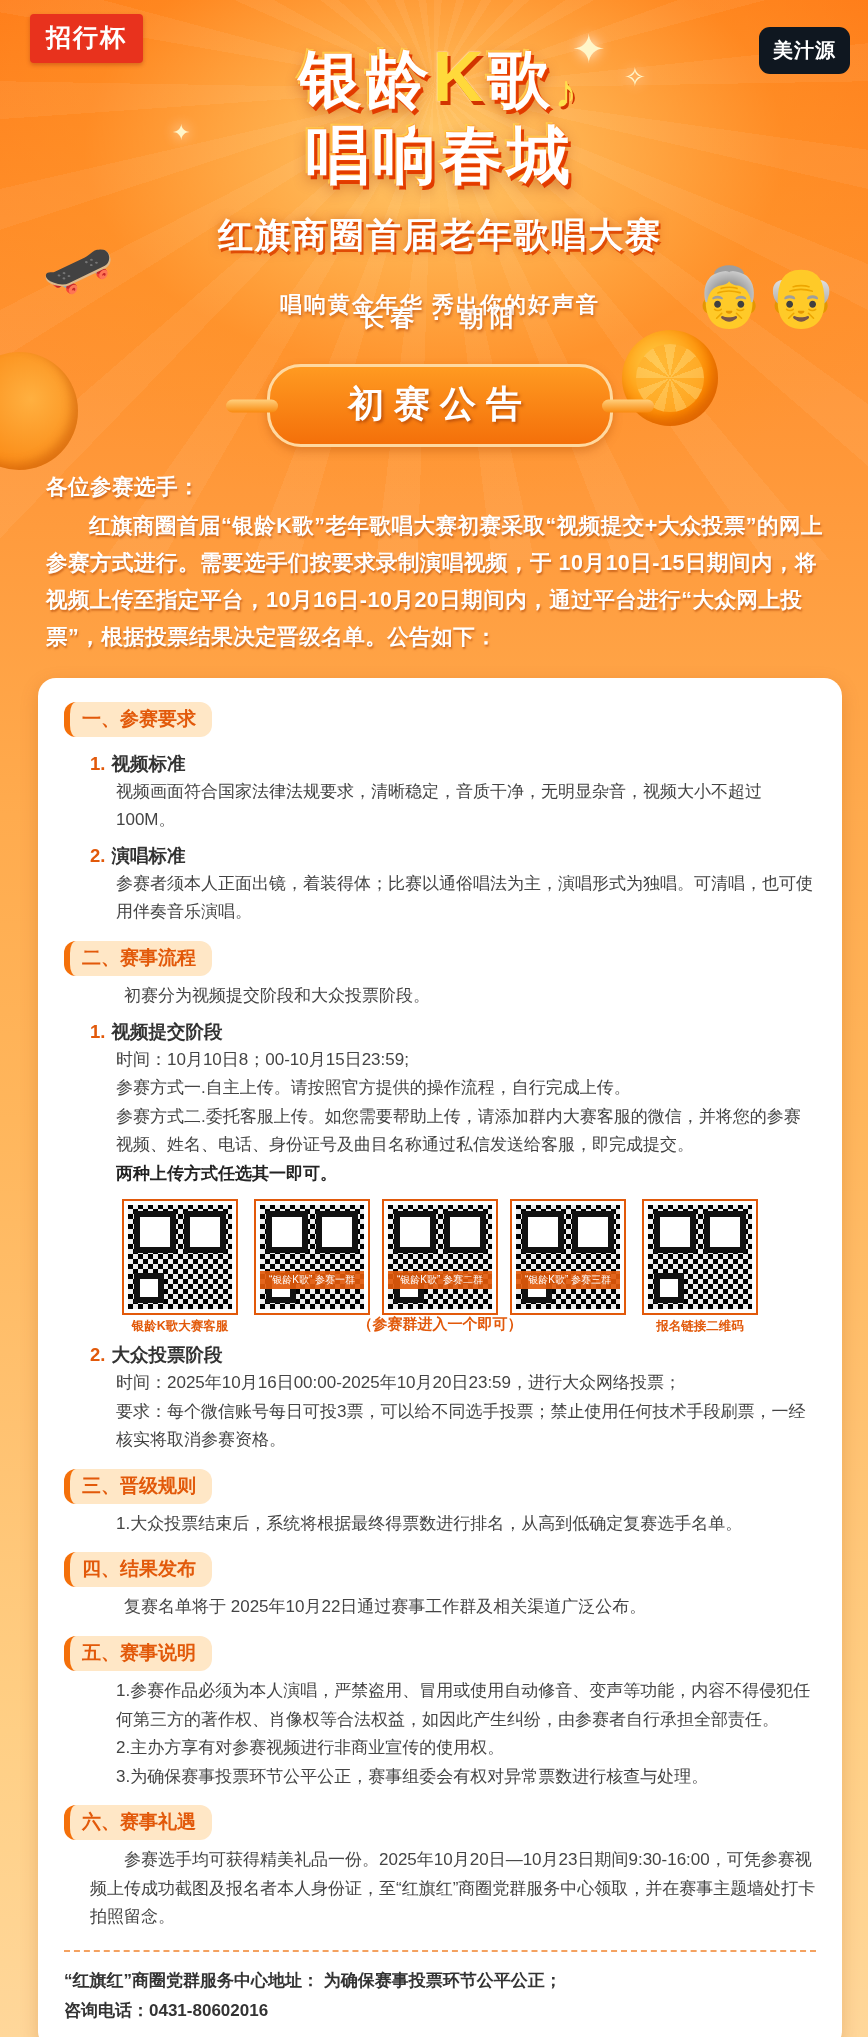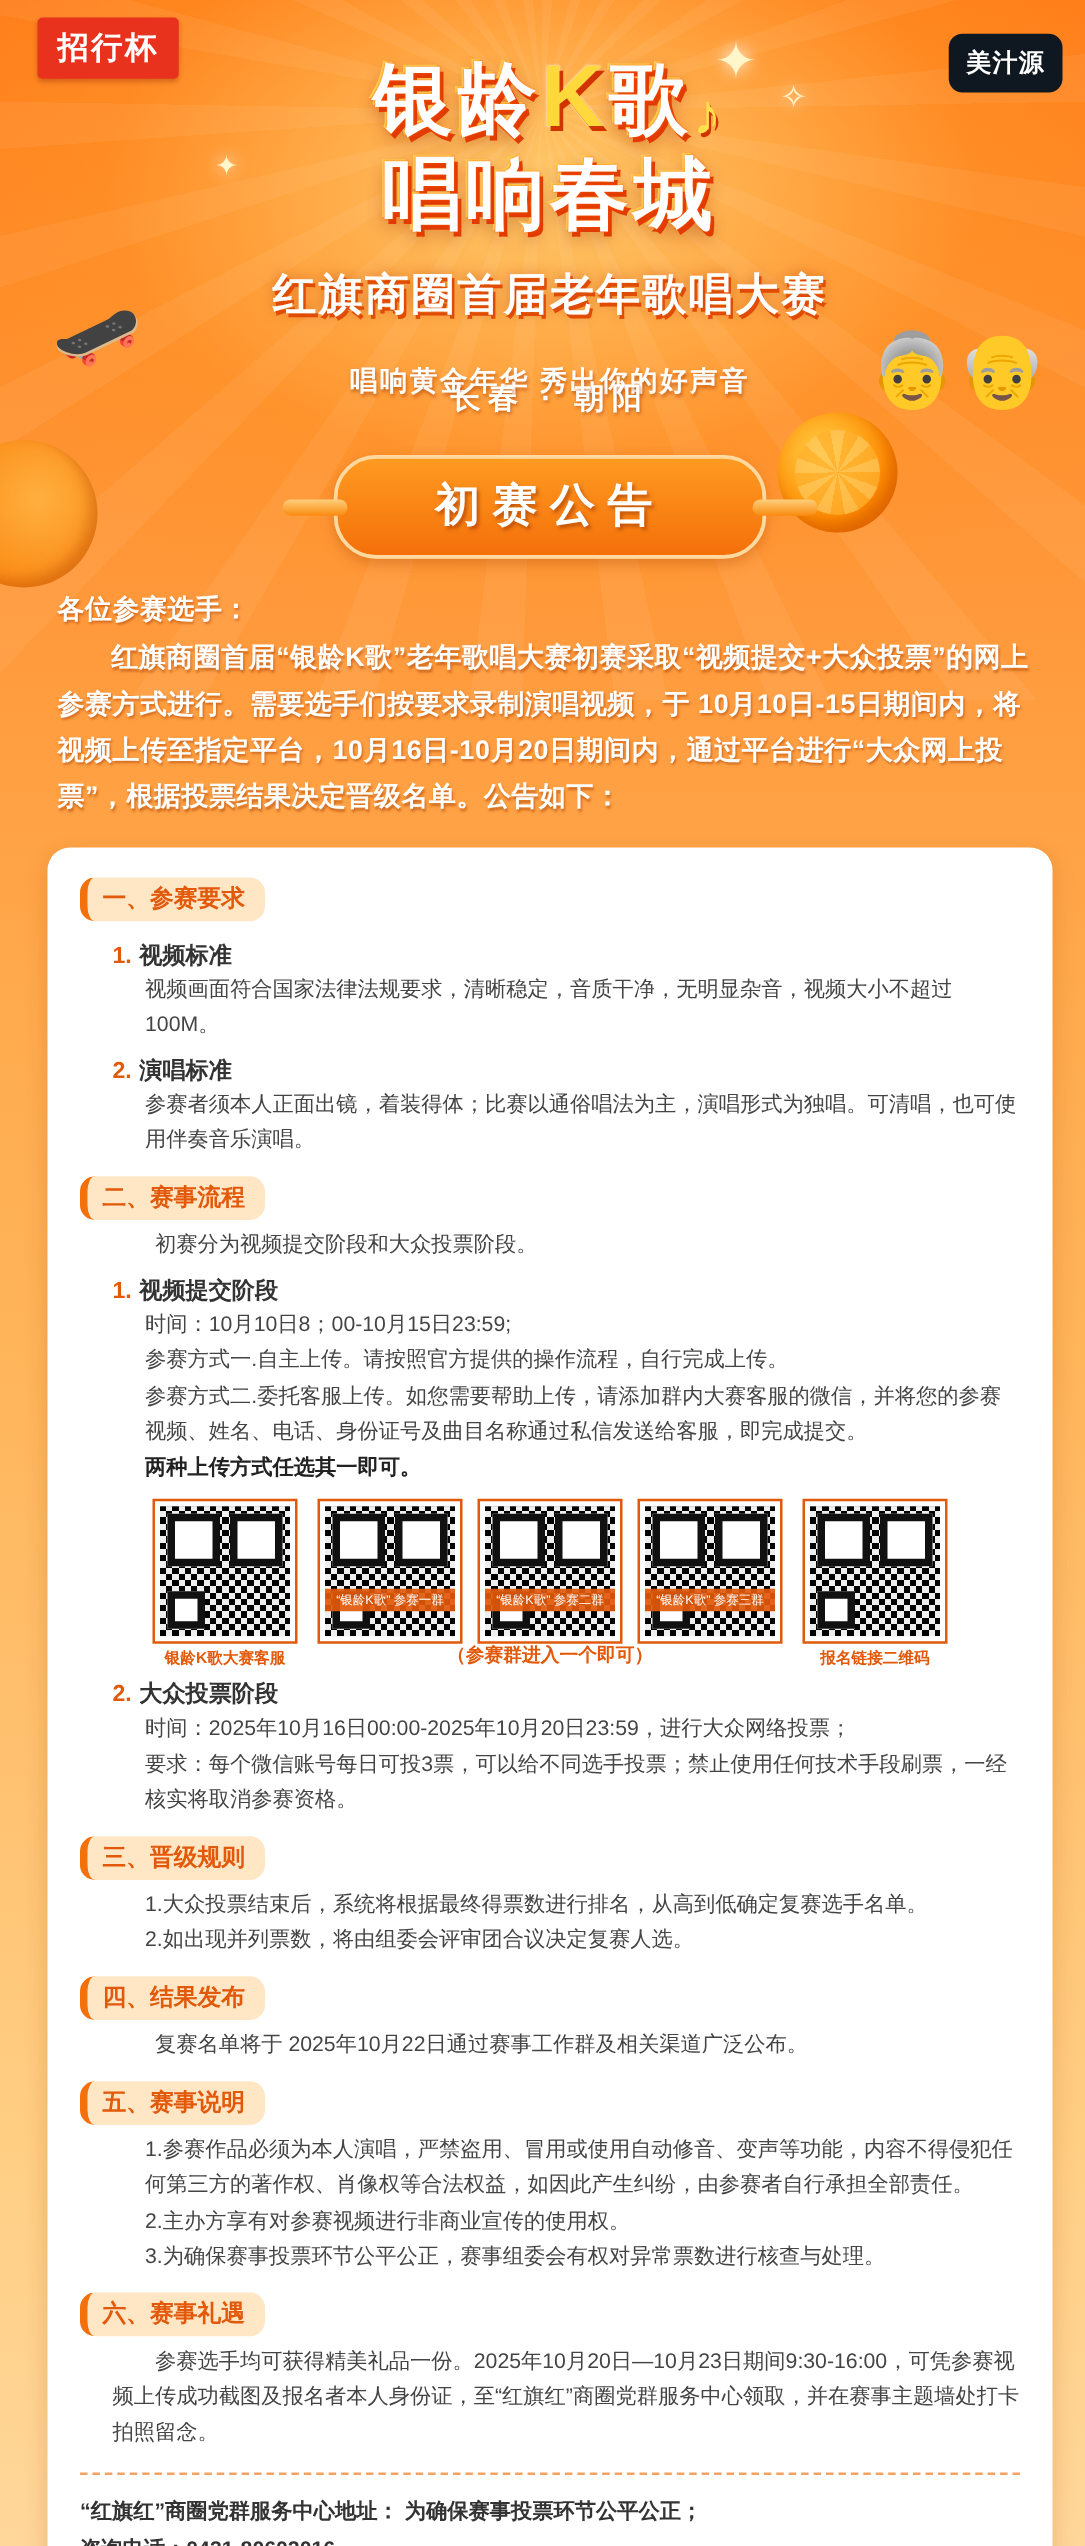--- a/index.html
+++ b/index.html
@@ -301,21 +301,20 @@
 
     <div class="item-title">
       <span class="num">2.</span><span>大众投票阶段</span>
     </div>
     <div class="body-text">时间：2025年10月16日00:00-2025年10月20日23:59，进行大众网络投票；</div>
     <div class="body-text">要求：每个微信账号每日可投3票，可以给不同选手投票；禁止使用任何技术手段刷票，一经核实将取消参赛资格。</div>
 
     
     <div class="sec-head">三、晋级规则</div>
     <div class="body-text tight">1.大众投票结束后，系统将根据最终得票数进行排名，从高到低确定复赛选手名单。</div>
-    <div class="body-text tight">2.如出现并列票数，将由组委会评审团合议决定复赛人选。</div>
 
     
     <div class="sec-head">四、结果发布</div>
     <div class="body-text indent">复赛名单将于 2025年10月22日通过赛事工作群及相关渠道广泛公布。</div>
 
     
     <div class="sec-head">五、赛事说明</div>
     <div class="body-text tight">1.参赛作品必须为本人演唱，严禁盗用、冒用或使用自动修音、变声等功能，内容不得侵犯任何第三方的著作权、肖像权等合法权益，如因此产生纠纷，由参赛者自行承担全部责任。</div>
     <div class="body-text tight">2.主办方享有对参赛视频进行非商业宣传的使用权。</div>
     <div class="body-text tight">3.为确保赛事投票环节公平公正，赛事组委会有权对异常票数进行核查与处理。</div>

